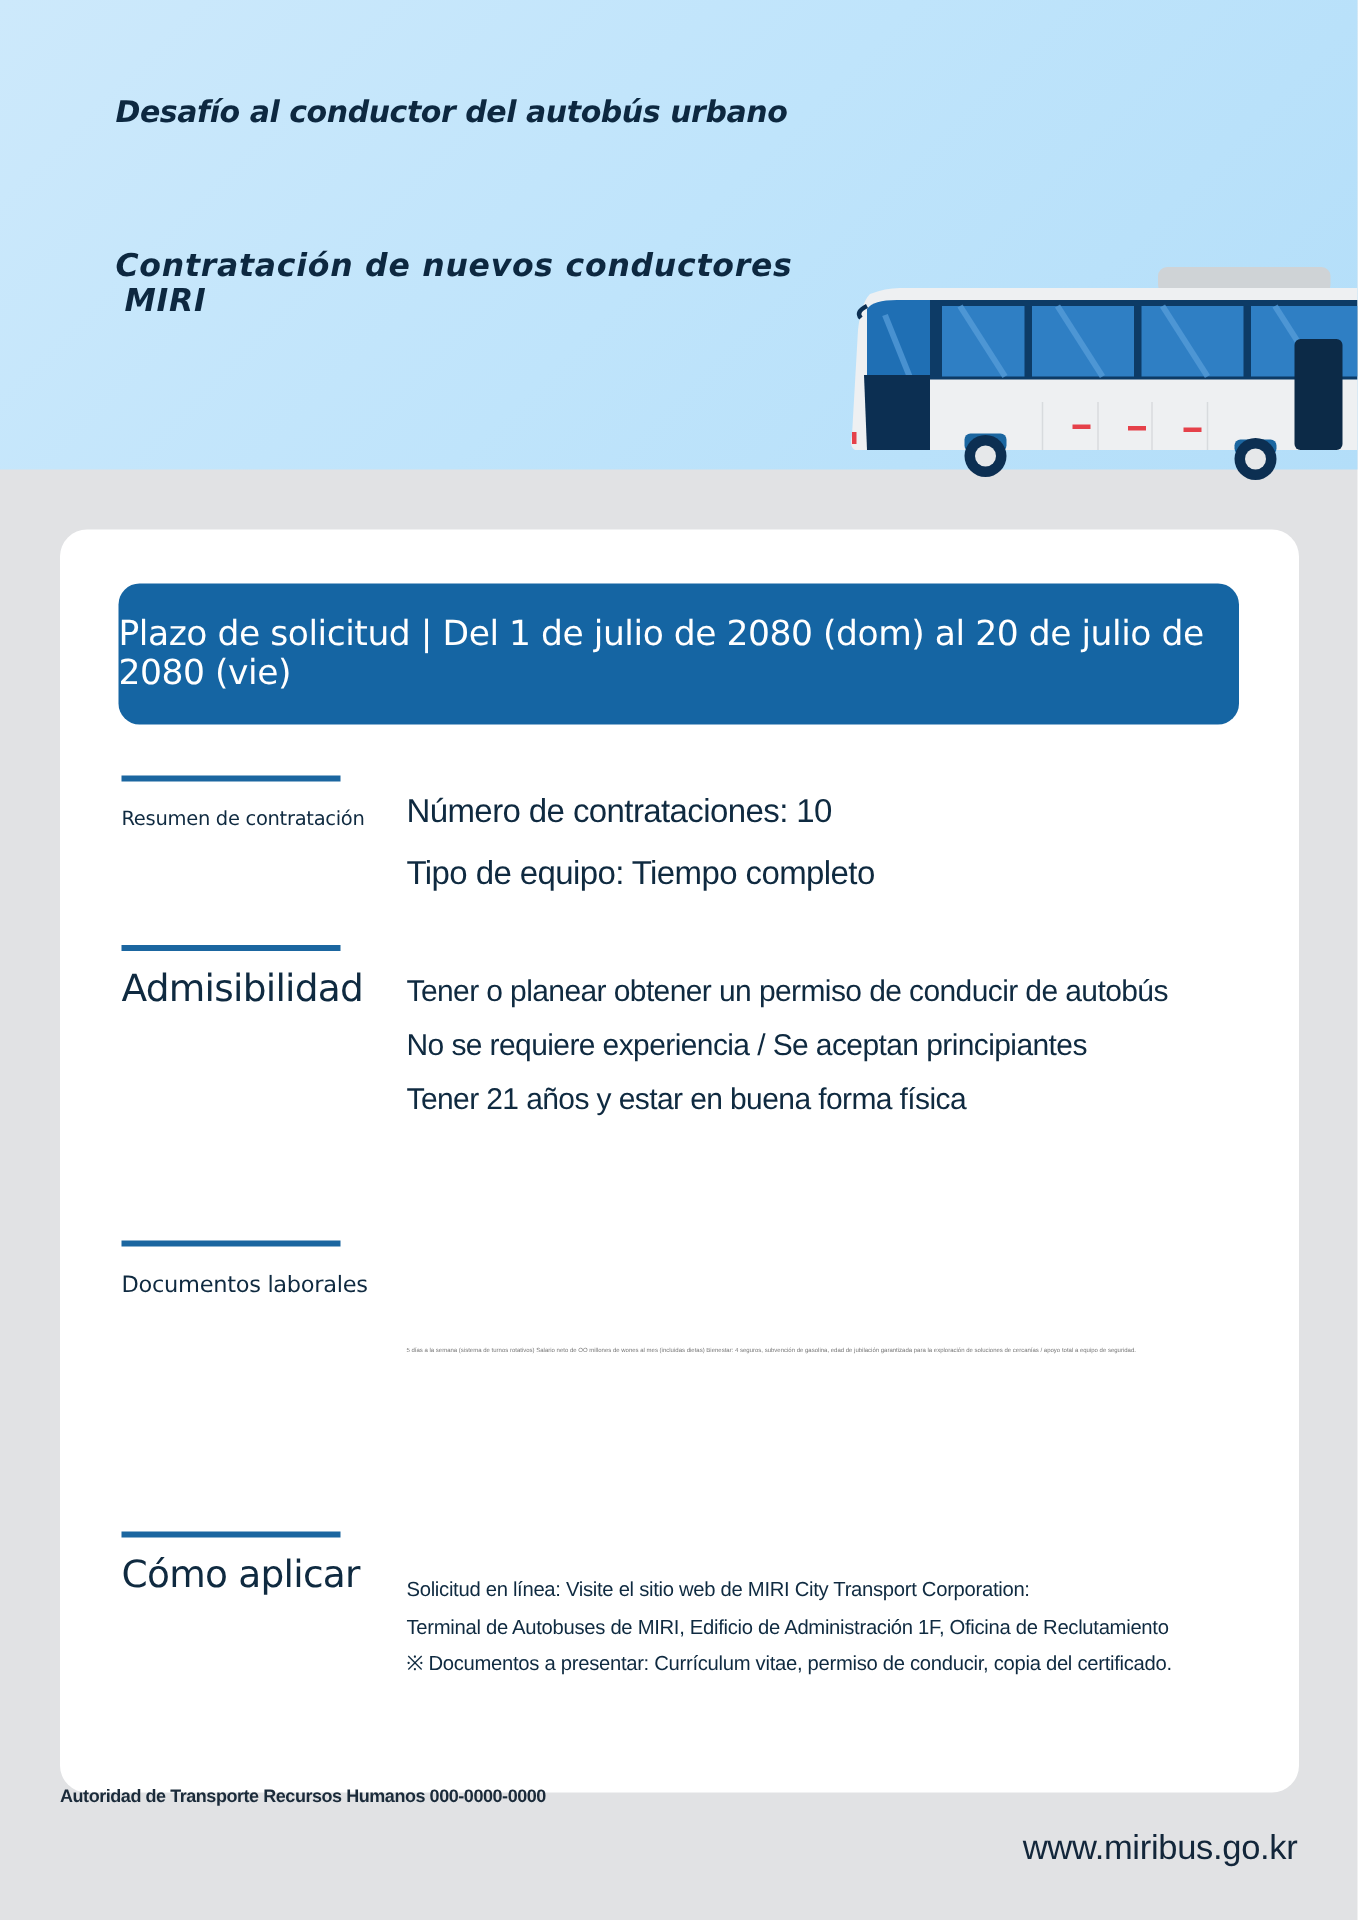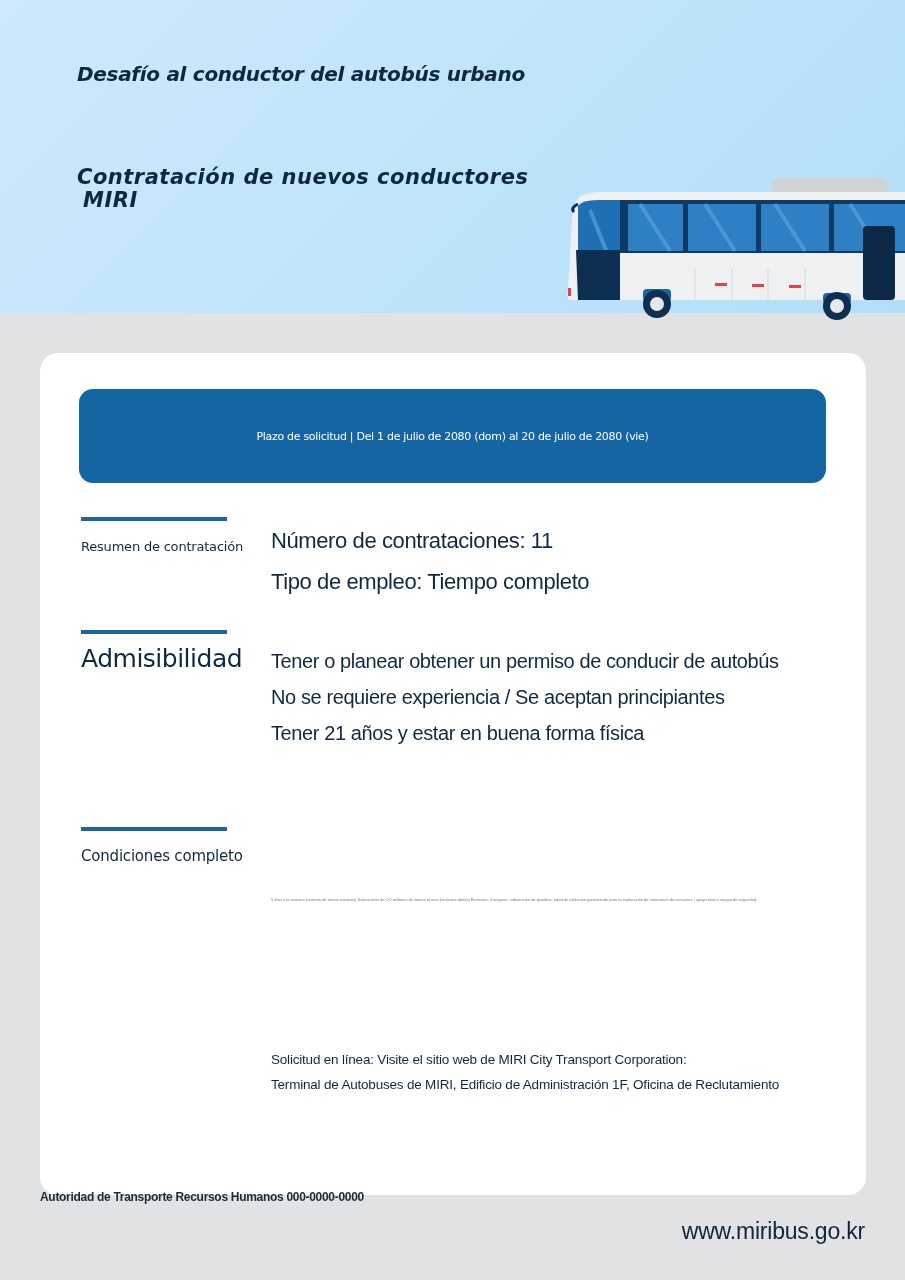--- a/index.html
+++ b/index.html
@@ -27,21 +27,21 @@
     .bus { position: absolute; left: 560px; top: 170px; width: 345px; height: 155px; }
 
     .card {
       position: absolute; left: 40px; top: 353px; width: 826px; height: 842px;
       background: #ffffff; border-radius: 18px;
     }
     .deadline {
       position: absolute; left: 39px; top: 36px; width: 747px; height: 94px;
       background: #1565a3; border-radius: 14px;
       display: flex; align-items: center; justify-content: center;
-      color: #ffffff; font-family: "DejaVu Sans", sans-serif; font-size: 11px;
+      color: #ffffff; font-family: "DejaVu Sans", sans-serif; font-size: 23px;
       letter-spacing: -0.3px;
     }
     .section { position: absolute; left: 41px; }
     .section .rule {
       width: 146px; height: 4px; background: #1b66a0;
     }
     .section .label {
       font-family: "DejaVu Sans", sans-serif; font-weight: normal; color: #0f2a40;
     }
     .label.small { font-size: 13px; margin-top: 18px; letter-spacing: -0.2px; }
@@ -121,42 +121,47 @@
 </div>
 
 <div class="card">
   <div class="deadline">Plazo de solicitud | Del 1 de julio de 2080 (dom) al 20 de julio de 2080 (vie)</div>
 
   <div class="section" style="top:164px;">
     <div class="rule"></div>
     <div class="label small">Resumen de contratación</div>
   </div>
   <div class="items large" style="top:167px;">
-    <div>Número de contrataciones: 11</div>
-    <div>Tipo de empleo: Tiempo completo</div>
+    <div>Número de contrataciones: 10</div>
+    <div>Tipo de equipo: Tiempo completo</div>
   </div>
 
   <div class="section" style="top:277px;">
     <div class="rule"></div>
     <div class="label big">Admisibilidad</div>
   </div>
   <div class="items mid" style="top:290px;">
     <div>Tener o planear obtener un permiso de conducir de autobús</div>
     <div>No se requiere experiencia / Se aceptan principiantes</div>
     <div>Tener 21 años y estar en buena forma física</div>
   </div>
 
   <div class="section" style="top:474px;">
     <div class="rule"></div>
-    <div class="label med">Condiciones completo</div>
+    <div class="label med">Documentos laborales</div>
   </div>
   <div class="items tiny" style="top:544px;">
     <div>5 días a la semana (sistema de turnos rotativos) Salario neto de OO millones de wones al mes (incluidas dietas) Bienestar: 4 seguros, subvención de gasolina, edad de jubilación garantizada para la exploración de soluciones de cercanías / apoyo total a equipo de seguridad.</div>
   </div>
 
+  <div class="section" style="top:668px;">
+    <div class="rule"></div>
+    <div class="label big">Cómo aplicar</div>
+  </div>
   <div class="items apply" style="top:695px;">
     <div>Solicitud en línea: Visite el sitio web de MIRI City Transport Corporation:</div>
     <div>Terminal de Autobuses de MIRI, Edificio de Administración 1F, Oficina de Reclutamiento</div>
+    <div>※ Documentos a presentar: Currículum vitae, permiso de conducir, copia del certificado.</div>
   </div>
 </div>
 
 <div class="footer-left">Autoridad de Transporte Recursos Humanos 000-0000-0000</div>
 <div class="footer-right">www.miribus.go.kr</div>
 
 </body></html>

